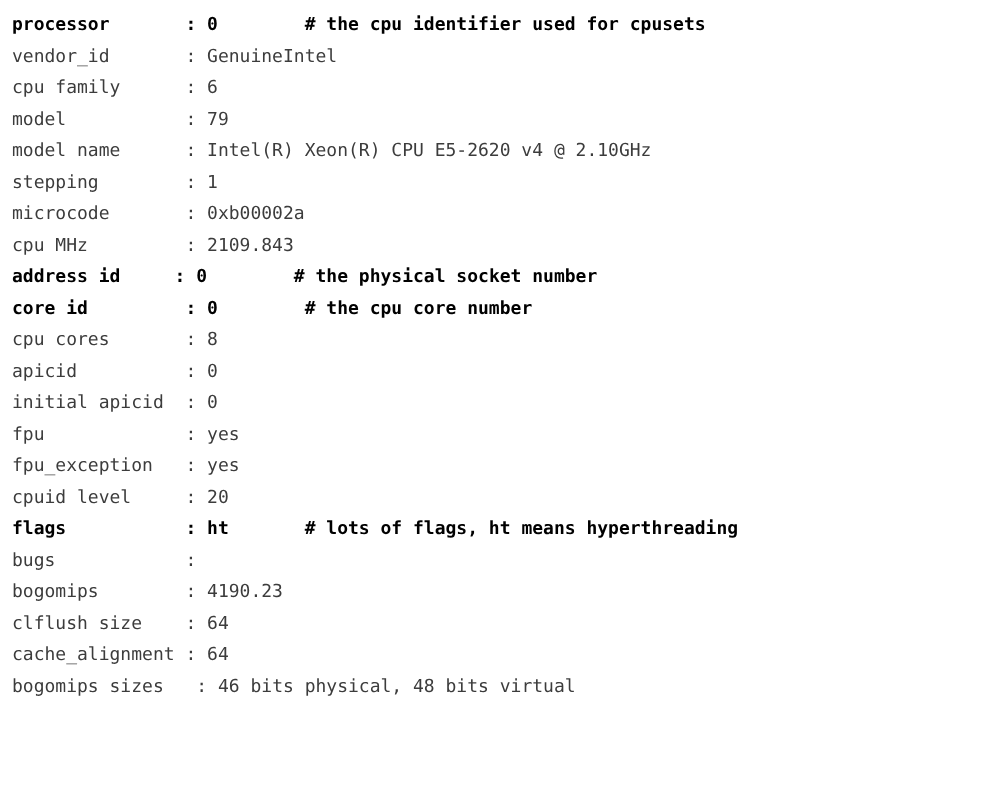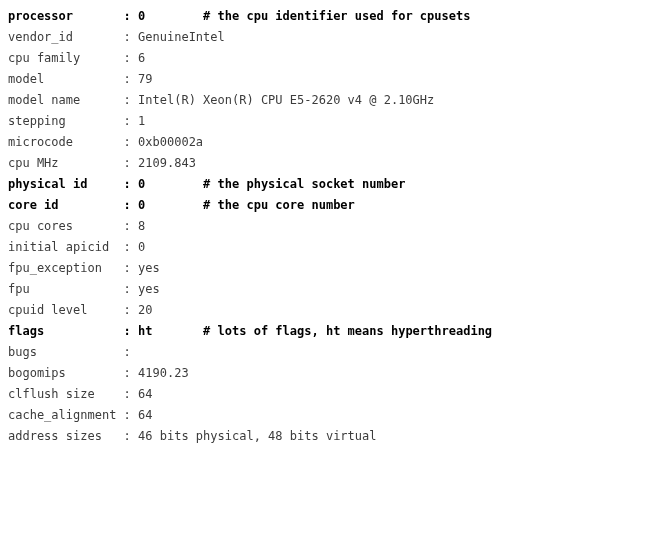--- a/index.html
+++ b/index.html
@@ -46,26 +46,27 @@
 
 <div id="cpuinfo-listing">
     <span class="cpuinfo-line highlight"><span class="field-key">processor       </span><span class="field-sep">:</span><span> </span><span class="field-value">0</span><span>        </span><span class="field-comment"># the cpu identifier used for cpusets</span></span>
     <span class="cpuinfo-line"><span class="field-key">vendor_id       </span><span class="field-sep">:</span><span> </span><span class="field-value">GenuineIntel</span></span>
     <span class="cpuinfo-line"><span class="field-key">cpu family      </span><span class="field-sep">:</span><span> </span><span class="field-value">6</span></span>
     <span class="cpuinfo-line"><span class="field-key">model           </span><span class="field-sep">:</span><span> </span><span class="field-value">79</span></span>
     <span class="cpuinfo-line"><span class="field-key">model name      </span><span class="field-sep">:</span><span> </span><span class="field-value">Intel(R) Xeon(R) CPU E5-2620 v4 @ 2.10GHz</span></span>
     <span class="cpuinfo-line"><span class="field-key">stepping        </span><span class="field-sep">:</span><span> </span><span class="field-value">1</span></span>
     <span class="cpuinfo-line"><span class="field-key">microcode       </span><span class="field-sep">:</span><span> </span><span class="field-value">0xb00002a</span></span>
     <span class="cpuinfo-line"><span class="field-key">cpu MHz         </span><span class="field-sep">:</span><span> </span><span class="field-value">2109.843</span></span>
-    <span class="cpuinfo-line highlight"><span class="field-key">physical id     </span><span class="field-sep">:</span><span> </span><span class="field-value">0</span><span>        </span><span class="field-comment"># the physical socket number</span></span>
+    <span class="cpuinfo-line highlight"><span class="field-key">address id     </span><span class="field-sep">:</span><span> </span><span class="field-value">0</span><span>        </span><span class="field-comment"># the physical socket number</span></span>
     <span class="cpuinfo-line highlight"><span class="field-key">core id         </span><span class="field-sep">:</span><span> </span><span class="field-value">0</span><span>        </span><span class="field-comment"># the cpu core number</span></span>
     <span class="cpuinfo-line"><span class="field-key">cpu cores       </span><span class="field-sep">:</span><span> </span><span class="field-value">8</span></span>
+    <span class="cpuinfo-line"><span class="field-key">apicid          </span><span class="field-sep">:</span><span> </span><span class="field-value">0</span></span>
     <span class="cpuinfo-line"><span class="field-key">initial apicid  </span><span class="field-sep">:</span><span> </span><span class="field-value">0</span></span>
+    <span class="cpuinfo-line"><span class="field-key">fpu             </span><span class="field-sep">:</span><span> </span><span class="field-value">yes</span></span>
     <span class="cpuinfo-line"><span class="field-key">fpu_exception   </span><span class="field-sep">:</span><span> </span><span class="field-value">yes</span></span>
-    <span class="cpuinfo-line"><span class="field-key">fpu             </span><span class="field-sep">:</span><span> </span><span class="field-value">yes</span></span>
     <span class="cpuinfo-line"><span class="field-key">cpuid level     </span><span class="field-sep">:</span><span> </span><span class="field-value">20</span></span>
     <span class="cpuinfo-line highlight"><span class="field-key">flags           </span><span class="field-sep">:</span><span> </span><span class="field-value">ht</span><span>       </span><span class="field-comment"># lots of flags, ht means hyperthreading</span></span>
     <span class="cpuinfo-line"><span class="field-key">bugs            </span><span class="field-sep">:</span><span> </span><span class="field-value"></span></span>
     <span class="cpuinfo-line"><span class="field-key">bogomips        </span><span class="field-sep">:</span><span> </span><span class="field-value">4190.23</span></span>
     <span class="cpuinfo-line"><span class="field-key">clflush size    </span><span class="field-sep">:</span><span> </span><span class="field-value">64</span></span>
     <span class="cpuinfo-line"><span class="field-key">cache_alignment </span><span class="field-sep">:</span><span> </span><span class="field-value">64</span></span>
-    <span class="cpuinfo-line"><span class="field-key">address sizes   </span><span class="field-sep">:</span><span> </span><span class="field-value">46 bits physical, 48 bits virtual</span></span>
+    <span class="cpuinfo-line"><span class="field-key">bogomips sizes   </span><span class="field-sep">:</span><span> </span><span class="field-value">46 bits physical, 48 bits virtual</span></span>
   </div>
 
 </body></html>

